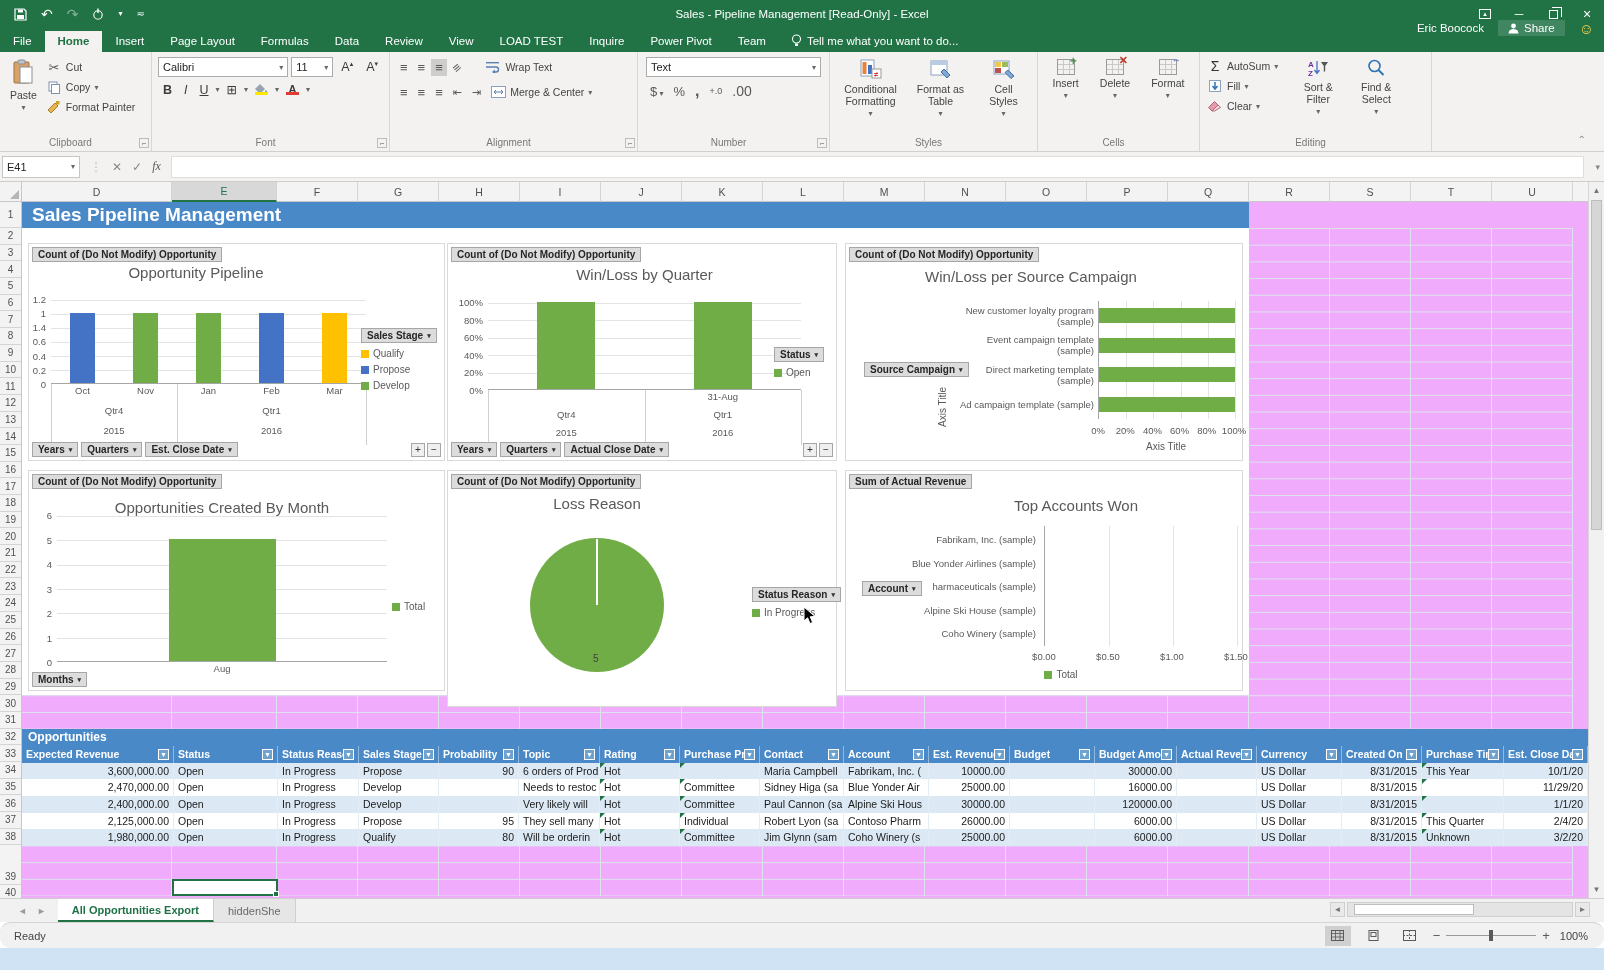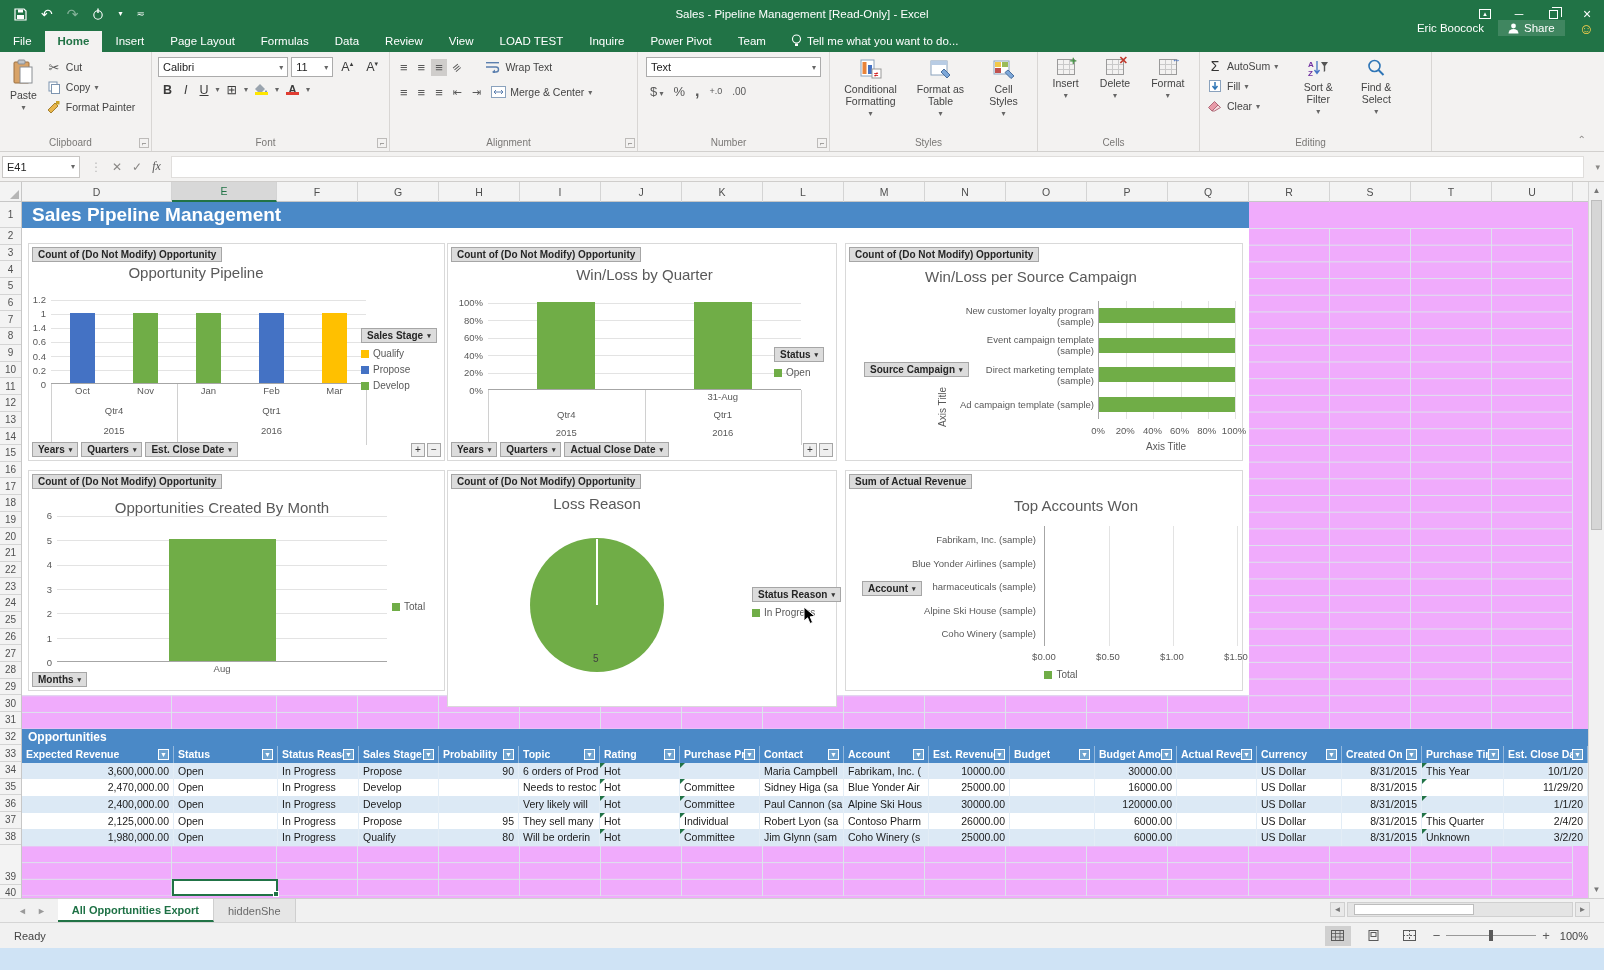--- a/index.html
+++ b/index.html
@@ -138,21 +138,21 @@
   .tnav { display:flex; align-items:center; gap:10px; padding:0 12px 0 18px; color:#9a9a9a; font-size:9px; }
   .stab { display:flex; align-items:center; padding:0 14px; color:#6a6a6a; background:#e6e6e6; border-right:1px solid #cfcfcf; }
   .stab.active { background:#fff; color:#1e7145; font-weight:bold; border-bottom:2px solid #217346; }
   .hscroll { position:absolute; right:14px; top:901px; width:260px; height:17px; display:flex; align-items:center; gap:2px; }
   .hs-arr { width:15px; height:15px; background:#e9e9e9; border:1px solid #cfcfcf; color:#777; font-size:8px; line-height:13px; text-align:center; }
   .hs-track { flex:1; height:15px; background:#e4e4e4; border:1px solid #d0d0d0; position:relative; }
   .hs-thumb { position:absolute; left:6px; top:1px; width:120px; height:11px; background:#fff; border:1px solid #bdbdbd; }
 
   
   .statusbar { position:absolute; left:0; top:922px; width:100%; height:26px; background:#f1f1f1; border-top:1px solid #d5d5d5;
-    display:flex; align-items:center; font-size:11px; color:#444; }
+    display:flex; align-items:center; font-size:11px; color:#444;border-radius:11px; }
   .status-left { padding-left:14px; }
   .status-right { margin-left:auto; display:flex; align-items:center; gap:10px; padding-right:16px; }
   .viewbtn { width:26px; height:20px; display:flex; align-items:center; justify-content:center; color:#595959; }
   .viewbtn.sel { background:#d0d0d0; }
   .zoomslider { display:flex; align-items:center; gap:6px; }
   .ztrack { width:90px; height:1px; background:#999; position:relative; }
   .zthumb { position:absolute; left:43px; top:-5px; width:4px; height:11px; background:#595959; }
   .zsign { font-size:13px; color:#595959; }
   .bottomstrip { position:absolute; left:0; top:948px; width:100%; height:22px; background:#cfe3f5; }
 
@@ -361,21 +361,21 @@
           <div class="combo">
               <span>Text</span>
               <span class="dd">▾</span>
             </div>
         </div>
         <div style="display:flex;align-items:center;gap:10px;padding:2px 8px;color:#595959">
           <span style="font-size:13px"><span>$</span><span class="dd"> ▾</span></span>
           <span style="font-size:13px">%</span>
           <span style="font-size:16px;font-weight:bold">,</span>
           <span style="font-size:9px">+.0</span>
-          <span style="font-size:10px">.00</span>
+          <span style="font-size:14px">.00</span>
         </div>
       </div>
       <div class="rgroup-label">Number</div>
       <div class="launcher">⌐</div>
     </div>
 
     <div class="rgroup" style="width:208px">
       <div class="rgroup-body" style="justify-content:space-around;width:100%">
         <div class="bigbtn" style="width:66px">
           <span><svg width="22" height="20" viewBox="0 0 22 20">

